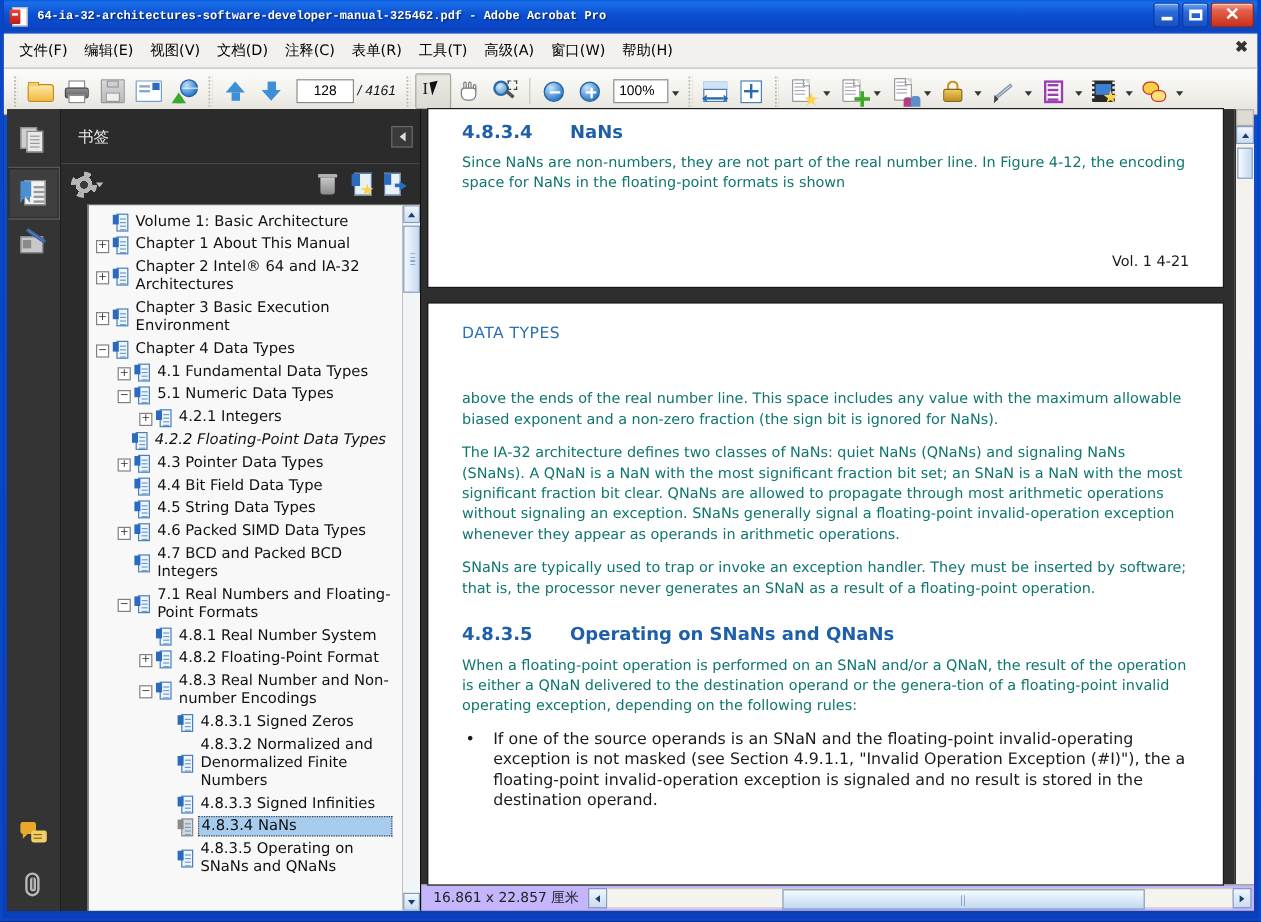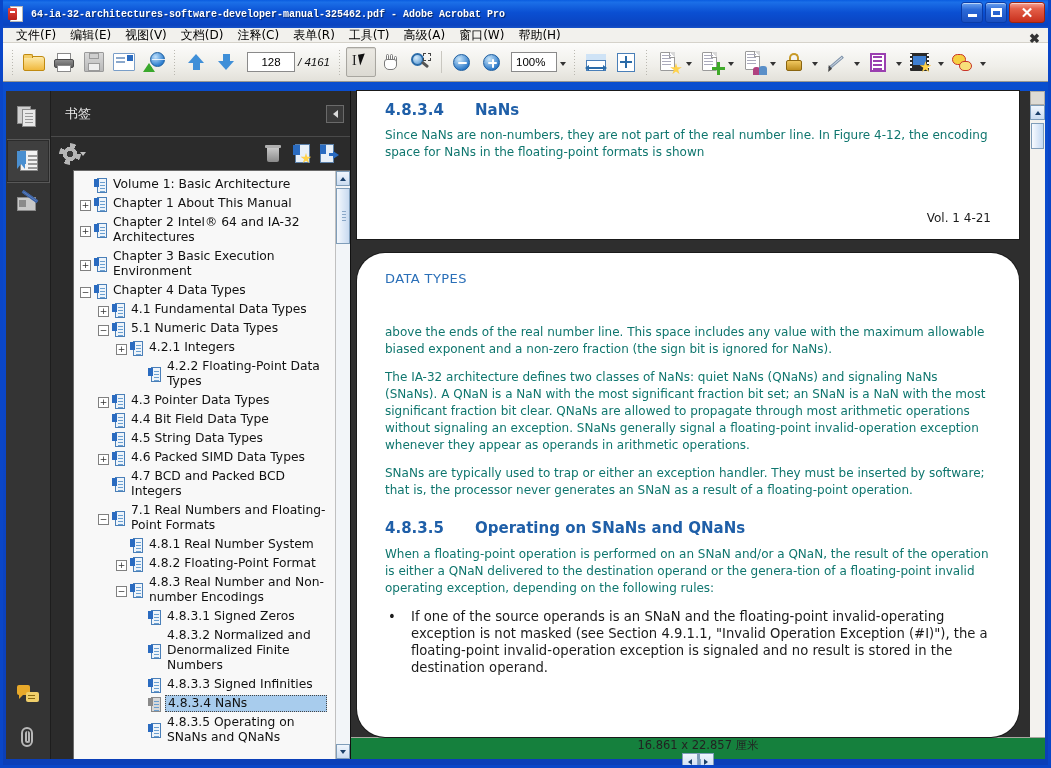--- a/index.html
+++ b/index.html
@@ -69,21 +69,21 @@
     width: 36px;
     background: linear-gradient(180deg,#f5a396 0%, #e4604a 30%, #c8301c 100%);
     border-color:#9c2410;
   }
   .wbtn .mn { width:9px; height:3px; background:#fff; margin-top:6px; }
   .wbtn .mx { width:11px; height:9px; border:2px solid #fff; border-top-width:3px; }
   .wbtn .xg { font-size:15px; line-height:13px; font-family:"Liberation Sans",sans-serif; }
 
   
   .menubar {
-    height: 15px;
+    height: 29px;
     background: #f2f1ed;
     border-bottom: 1px solid #d5d2ca;
     display: flex; align-items: center;
     padding-left: 6px;
     position: relative;
   }
   .menu-item {
     font-size: 12px; color: #000;
     padding: 2px 7px; cursor: default;
     white-space: nowrap;
@@ -452,21 +452,21 @@
   }
   .pagearea{ flex:1; display:flex; }
   .pagecol{ flex:1; display:flex; flex-direction:column; padding-left:6px; }
   .page {
     background:#fff; margin: 0 10px 0 0;
     position:relative;
     box-shadow: 0 0 0 1px #1a1a1a;
   }
   .page.p1 { height: 148px; padding: 10px 28px 0 28px; }
   .pagegap{ height: 14px; }
-  .page.p2 { flex:1; padding: 18px 28px 0 28px; border-radius: 28px; }
+  .page.p2 { flex:1; padding: 18px 28px 0 28px; }
   .doc-h1{
     color:#1f5fa8; font-weight:bold; font-size:15px;
     font-family:"DejaVu Sans",sans-serif;
     display:flex; gap:0px; margin-bottom:8px;
   }
   .doc-h1 .num{ width:90px; flex:0 0 auto;}
   .doc-p{
     font-size:12px; line-height:17px; color:#0f766e;
     font-family:"DejaVu Sans",sans-serif;
     margin-bottom:11px;
@@ -485,22 +485,22 @@
 
   .vscroll{
     width:16px; background:#f3f2ee; border-left:1px solid #2e2e2e;
     display:flex;flex-direction:column; flex:0 0 auto;
   }
   .vs-head{height:14px;background:#dedbd4;border:1px solid #b0ada6;}
   .vs-thumb{height:26px;margin:3px 1px;background:linear-gradient(90deg,#f8fbff,#c2d8f2);border:1px solid #7f9db9;}
 
   
   .statusbar{
-    height: 22px; background:#15803d; border-top:1px solid #a8a69f;
-    display:flex; align-items:center; padding:0 2px;flex-direction:column;
+    height: 22px; background:#c4b5fd; border-top:1px solid #a8a69f;
+    display:flex; align-items:center; padding:0 2px;
   }
   .status-text{
     font-size:11.5px; color:#222; padding: 0 8px; white-space:nowrap;
     font-family:"DejaVu Sans",sans-serif;
   }
   .hscroll{flex:1;display:flex;align-items:center;height:17px;}
   .hs-btn{width:16px;height:17px;background:linear-gradient(180deg,#f0f6fd,#cbdcf0);
     border:1px solid #7f9db9;display:flex;align-items:center;justify-content:center;cursor:pointer;}
   .hs-btn .lt{border-top:3.5px solid transparent;border-bottom:3.5px solid transparent;border-right:4px solid #1a3f6a;}
   .hs-btn .rt{border-top:3.5px solid transparent;border-bottom:3.5px solid transparent;border-left:4px solid #1a3f6a;}
@@ -864,21 +864,21 @@
               <div class="lbl">5.1 Numeric Data Types</div>
             </div>
             <div class="bmrow" style="padding-left: 42px;">
               <div class="tog">+</div>
               <div class="bicon">
                 <div class="sh"></div>
                 <div class="rb"></div>
               </div>
               <div class="lbl">4.2.1 Integers</div>
             </div>
-            <div class="bmrow" style="padding-left: 60px;">
+            <div class="bmrow" style="padding-left: 22px; font-style: italic;">
               <div class="tog none"></div>
               <div class="bicon">
                 <div class="sh"></div>
                 <div class="rb"></div>
               </div>
               <div class="lbl">4.2.2 Floating-Point Data Types</div>
             </div>
             <div class="bmrow" style="padding-left: 24px;">
               <div class="tog">+</div>
               <div class="bicon">
@@ -1018,21 +1018,21 @@
             <div class="doc-p">Since NaNs are non-numbers, they are not part of the real number line. In Figure 4-12, the encoding space for NaNs in the floating-point formats is shown</div>
             <div class="doc-foot">Vol. 1  4-21</div>
           </div>
 
           <div class="pagegap"></div>
 
           <div class="page p2">
             <div class="doc-runhead">DATA TYPES</div>
             <div class="doc-p">above the ends of the real number line. This space includes any value with the maximum allowable biased exponent and a non-zero fraction (the sign bit is ignored for NaNs).</div>
             <div class="doc-p">The IA-32 architecture defines two classes of NaNs: quiet NaNs (QNaNs) and signaling NaNs (SNaNs). A QNaN is a NaN with the most significant fraction bit set; an SNaN is a NaN with the most significant fraction bit clear. QNaNs are allowed to propagate through most arithmetic operations without signaling an exception. SNaNs generally signal a floating-point invalid-operation exception whenever they appear as operands in arithmetic operations.</div>
-            <div class="doc-p">SNaNs are typically used to trap or either an exception handler. They must be inserted by software; that is, the processor never generates an SNaN as a result of a floating-point operation.</div>
+            <div class="doc-p">SNaNs are typically used to trap or invoke an exception handler. They must be inserted by software; that is, the processor never generates an SNaN as a result of a floating-point operation.</div>
             <div class="doc-h1" style="margin-top:20px;margin-bottom:9px;">
               <span class="num">4.8.3.5</span>
               <span>Operating on SNaNs and QNaNs</span>
             </div>
             <div class="doc-p">When a floating-point operation is performed on an SNaN and/or a QNaN, the result of the operation is either a QNaN delivered to the destination operand or the genera-tion of a floating-point invalid operating exception, depending on the following rules:</div>
             <div class="doc-bullet">
               <span class="dot">•</span>
               <span>If one of the source operands is an SNaN and the floating-point invalid-operating exception is not masked (see Section 4.9.1.1, "Invalid Operation Exception (#I)"), the a floating-point invalid-operation exception is signaled and no result is stored in the destination operand.</span>
             </div>
           </div>

